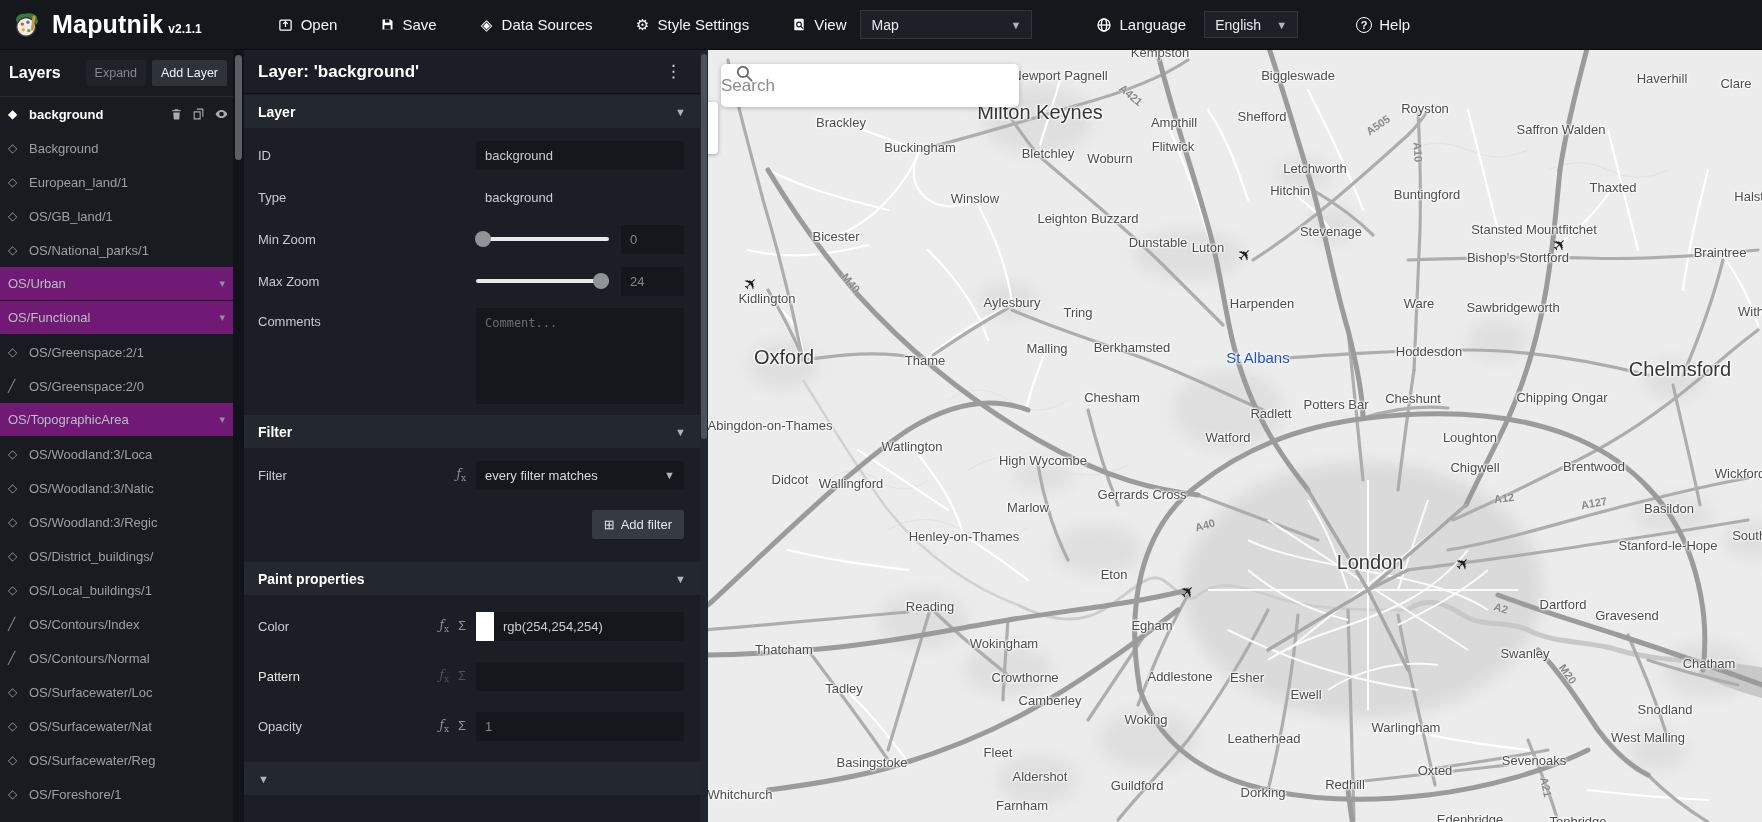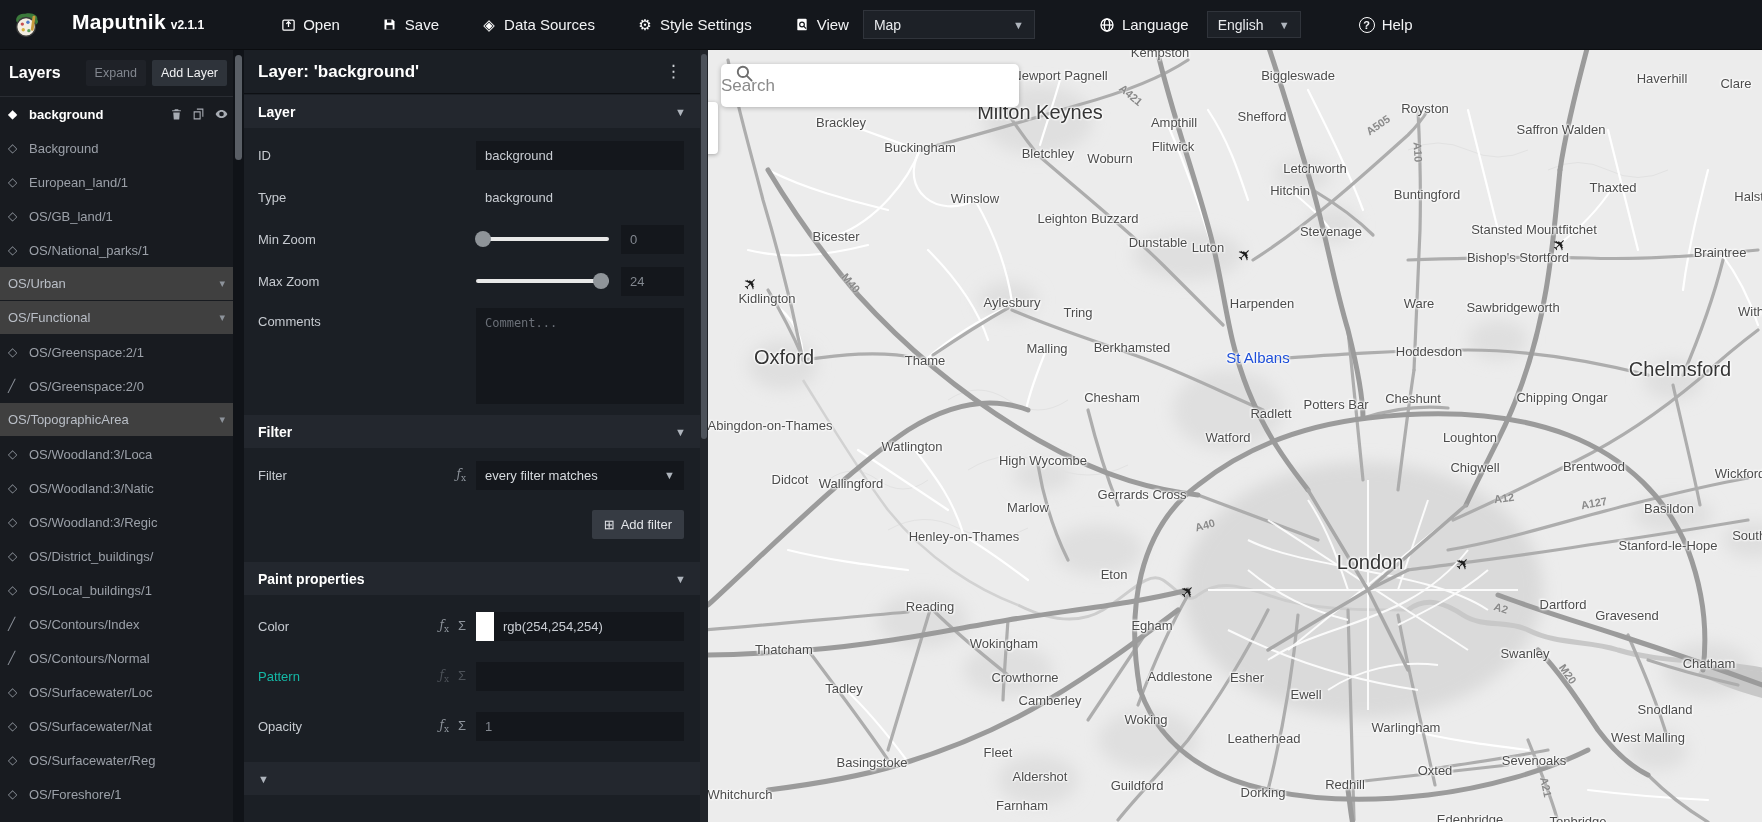--- a/index.html
+++ b/index.html
@@ -5,21 +5,21 @@
   * { margin:0; padding:0; box-sizing:border-box; }
   html,body { background:#0c0e11; }
   #app { position:relative; width:1762px; height:822px; overflow:hidden;
          font-family:"Liberation Sans", sans-serif; background:#14171c; color:#e4e6ea; }
 
   
   #topbar { position:absolute; left:0; top:0; width:1762px; height:50px; background:#14171c;
             display:flex; align-items:center; z-index:40; border-bottom:1px solid #0b0d10;}
   .brand { display:flex; align-items:baseline; margin-left:12px; }
   .logo { width:30px; height:30px; margin-right:10px; align-self:center; }
-  .brand-name { font-size:21px; font-weight:bold; color:#fff; letter-spacing:.2px;margin-left:20px;}
+  .brand-name { font-size:25px; font-weight:bold; color:#fff; letter-spacing:.2px;}
   .brand-ver { font-size:12px; font-weight:bold; color:#fff; margin-left:5px; }
   .tb-btn { display:flex; align-items:center; gap:7px; color:#f2f3f5; font-size:15px;
             padding:8px 10px; cursor:pointer; white-space:nowrap; }
   .tb-ico { display:inline-flex; width:16px; height:16px; align-items:center; justify-content:center;
             color:#fff; font-size:15px; }
   #open-btn{ margin-left:66px; } #save-btn{ margin-left:22px; } #datasources-btn{ margin-left:22px; }
   #stylesettings-btn{ margin-left:22px; } #view-btn{ margin-left:22px; }
   .tb-select { height:29px; background:#1d2127; border:1px solid #30343b; color:#e8eaed; font-size:14px;
                display:flex; align-items:center; justify-content:space-between; padding:0 10px; cursor:pointer;}
   #view-select { width:172px; margin-left:4px; }
@@ -40,41 +40,41 @@
   #sidebar-divider { height:1px; background:#2a2d33; }
   #layer-list { }
   .lrow { height:34px; display:flex; align-items:center; padding-left:8px; cursor:pointer; color:#9ba0a8; }
   .lrow .licon { width:14px; font-size:12px; color:#8d939b; margin-right:7px; flex:none; }
   .lrow .llabel { font-size:13px; white-space:nowrap; overflow:hidden; flex:1; }
   .lrow.selected { color:#fff; }
   .lrow.selected .licon { color:#fff; }
   .lrow.selected .llabel { font-weight:bold; }
   .lactions { display:flex; gap:9px; margin-right:4px; flex:none; }
   .lactions svg { display:block; cursor:pointer; }
-  .lgroup { height:33px; display:flex; align-items:center; background:#404040; padding:0 8px;
+  .lgroup { height:33px; display:flex; align-items:center; background:#701a75; padding:0 8px;
             color:#b9bec6; cursor:pointer; margin-bottom:1px;justify-content:space-between; }
   .lgroup .glabel { font-size:13px; flex:1; white-space:nowrap; overflow:hidden;}
   .lgroup .gcaret { font-size:11px; color:#8d939b; }
 
   
   #side-scroll { position:absolute; left:233px; top:50px; width:11px; height:772px; background:#101318; }
   #side-scroll-thumb { position:absolute; left:2px; top:5px; width:7px; height:105px; background:#5a5f66; border-radius:4px;}
 
   
   #editor { position:absolute; left:244px; top:50px; width:456px; height:772px; background:#1b1f25; overflow:hidden; }
   #editor-title-row { height:44px; display:flex; align-items:center; padding:0 14px; border-bottom:1px solid #0e1014;}
   #editor-title { font-size:17px; font-weight:bold; color:#fff; flex:1; }
   .kebab { color:#cfd3d8; font-size:17px; cursor:pointer; padding:0 4px; }
   .sect-head { height:33px; background:#23272e; display:flex; align-items:center; padding:0 14px; margin-top:1px; cursor:pointer;}
   .sect-head .stitle { font-size:14px; font-weight:bold; color:#fff; flex:1; }
   .sect-head .scaret { color:#aeb4bc; font-size:11px; }
   .sect-body { padding:6px 16px 10px 14px; }
   .frow { display:flex; align-items:center; min-height:42px; }
   .flabel { font-size:13px; color:#c6cad0; flex:1; }
-  .flabel.dim { color:#14b8a6; }
+  .flabel.dim { color:#e5e5e5; }
   .fctl { width:208px; display:flex; align-items:center; }
   .ficons { display:flex; gap:9px; margin-right:10px; align-items:center; }
   .fx { font-size:12px; color:#8d939b; font-style:italic; cursor:pointer; font-family:"DejaVu Serif", serif;}
   .fx sub{ font-size:9px; font-style:normal;}
   .fx.dim, .sigma.dim { color:#4c5158; }
   .sigma { font-size:13px; color:#8d939b; cursor:pointer; font-style:normal; }
   .tinput { width:208px; height:29px; background:#14171c; border:none; color:#c9cdd3; font-size:13px;
             padding:0 9px; font-family:"Liberation Sans", sans-serif; }
   .tinput.gray { color:#82878f; }
   .plainval { font-size:13px; color:#c9cdd3; padding-left:9px; }

